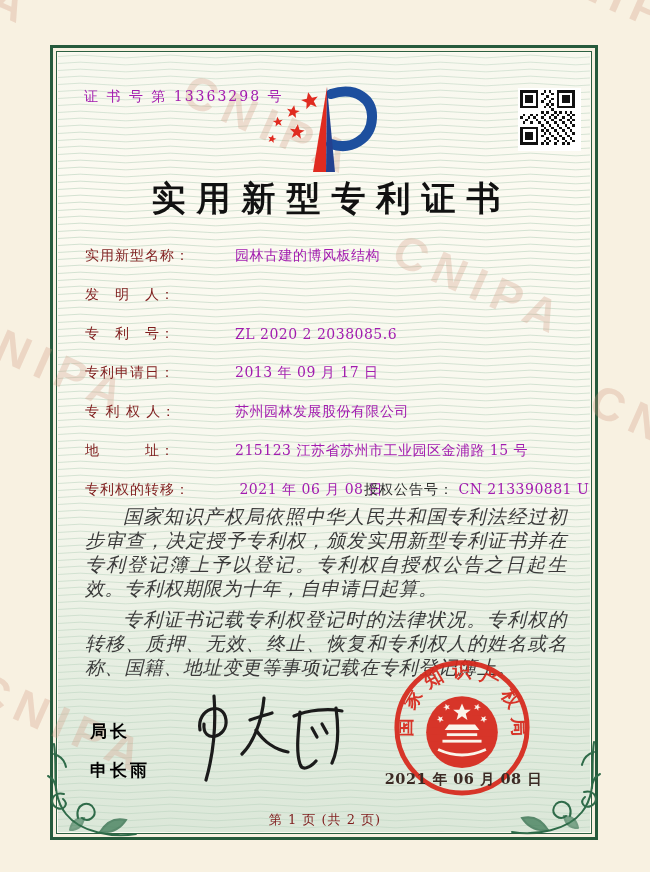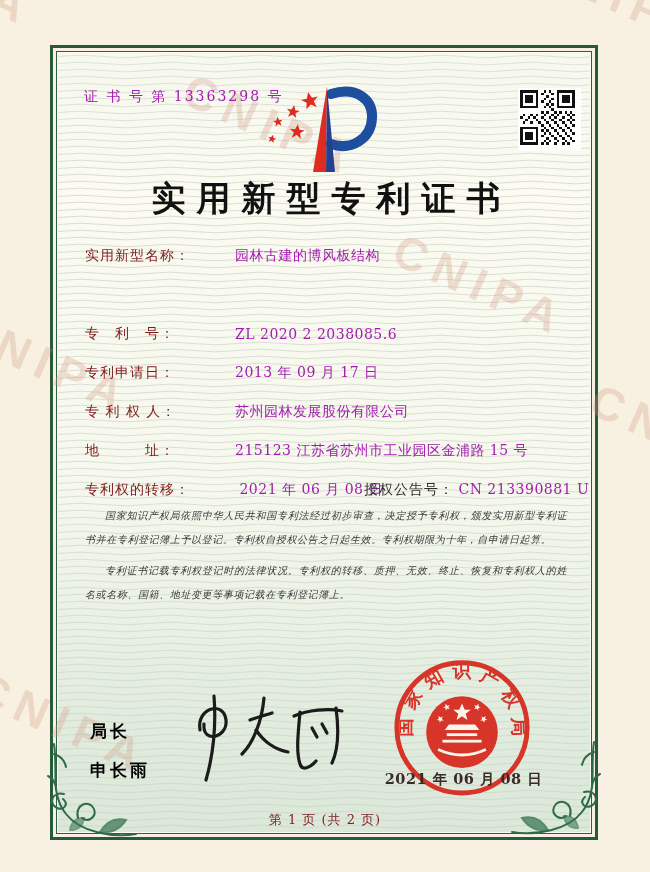--- a/index.html
+++ b/index.html
@@ -39,21 +39,21 @@
     position:absolute;left:0;right:0;top:176px;text-align:center;
     font-size:34px;font-weight:bold;letter-spacing:11px;color:#111;padding-left:13px;
   }
   .fields{position:absolute;left:85px;right:60px;top:236px;font-size:14px;}
   .frow{height:39px;display:flex;align-items:center;white-space:nowrap;}
   .flabel{display:inline-block;width:150px;letter-spacing:1px;color:#7f1d1d;flex:none;}
   .fvalue{letter-spacing:0.5px;color:#a21caf;}
   .grant-group1{display:inline-block;width:258px;white-space:nowrap;}
   .paras{
     position:absolute;left:85px;right:83px;top:504px;
-    font-size:10px;line-height:24px;letter-spacing:0.6px;color:#3a3a3a;font-style:italic;
+    font-size:19px;line-height:24px;letter-spacing:0.6px;color:#3a3a3a;font-style:italic;
   }
   .paras p{margin:0 0 7px 0;text-indent:2em;text-align:justify;}
   .director{position:absolute;left:90px;top:720px;font-family:"Liberation Sans",sans-serif;font-weight:bold;color:#000000;}
   .director div{font-size:17px;letter-spacing:3px;margin-bottom:16px;}
   .signature{position:absolute;left:188px;top:690px;width:165px;height:98px;}
   .seal{position:absolute;left:386px;top:654px;width:152px;height:152px;opacity:0.93;}
   .seal-date{
     position:absolute;left:381px;top:770px;width:165px;text-align:center;
     font-size:14.5px;color:#3b2a24;font-weight:bold;letter-spacing:0.5px;z-index:5;
   }
@@ -157,20 +157,21 @@
   </div>
 
   <div class="title">实用新型专利证书</div>
 
   <div class="fields">
     <div class="frow">
       <span class="flabel">实用新型名称：</span>
       <span class="fvalue">园林古建的博风板结构</span>
     </div>
     <div class="frow">
+      <span class="flabel">发　明　人：</span>
     </div>
     <div class="frow">
       <span class="flabel">专　利　号：</span>
       <span class="fvalue">ZL 2020 2 2038085.6</span>
     </div>
     <div class="frow">
       <span class="flabel">专利申请日：</span>
       <span class="fvalue">2013 年 09 月 17 日</span>
     </div>
     <div class="frow">

